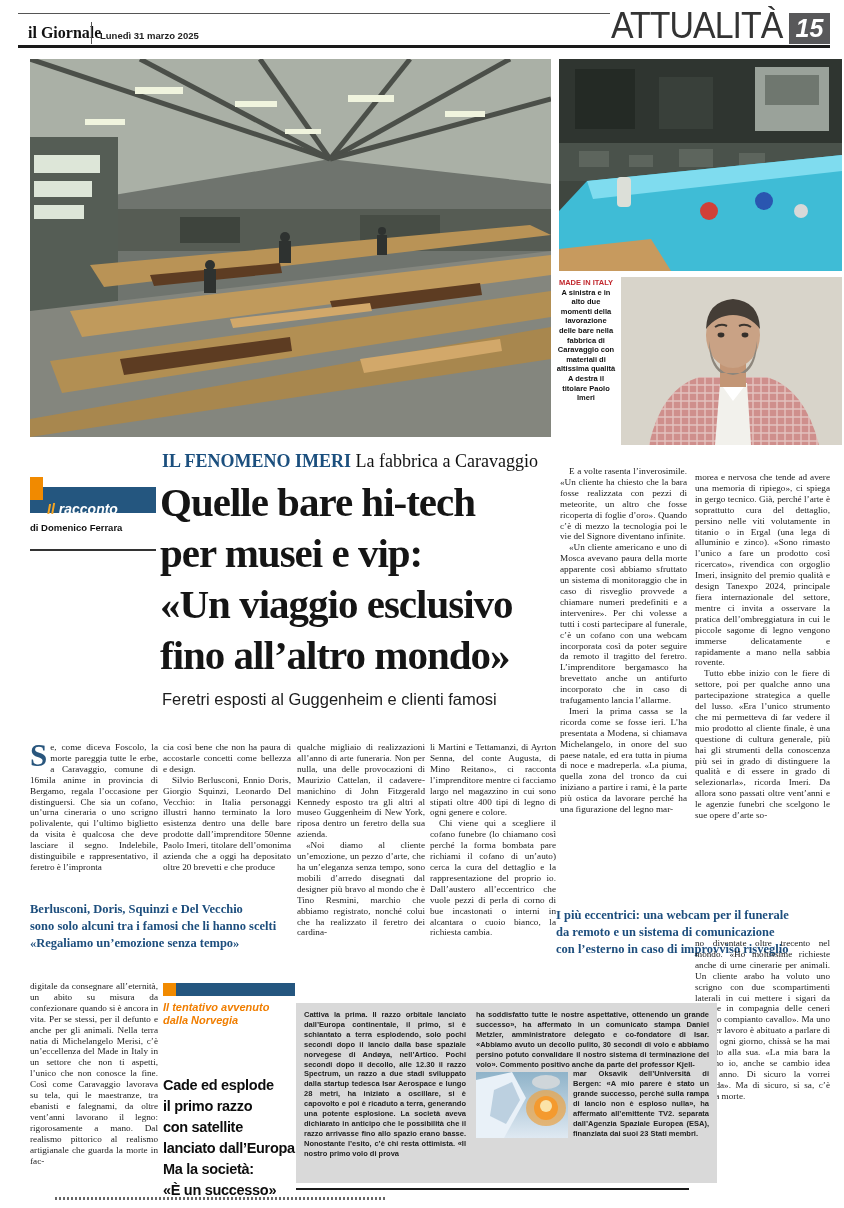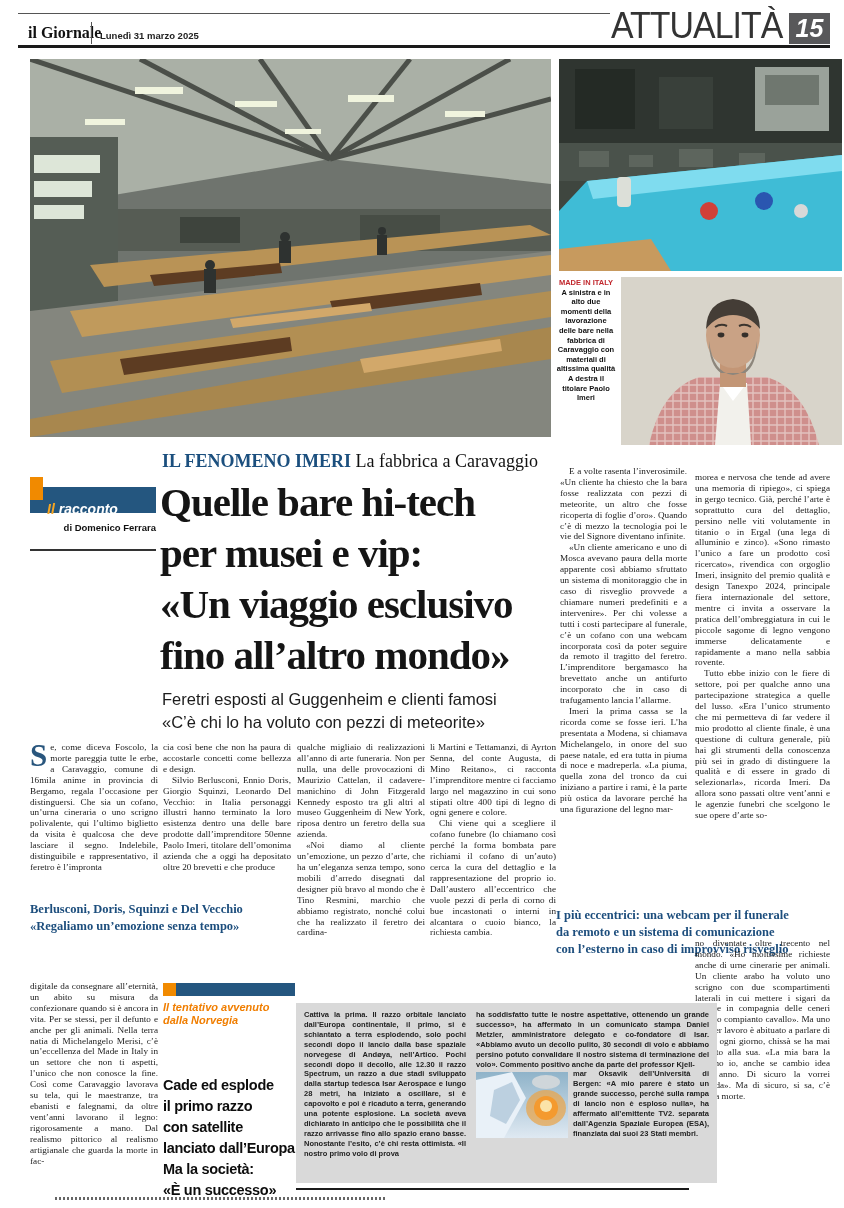--- a/index.html
+++ b/index.html
@@ -20,21 +20,21 @@
   
   .cap{font:700 7.5px/9.6px "Liberation Sans",sans-serif;color:#111;text-align:center;}
   .cap-red{color:#c1272d;}
 
   
   .navy-bar{background:#24567f;display:flex;align-items:center;}
   .orange-sq{background:#f18a00;}
   .racconto-txt{font:700 italic 14px/14px "Liberation Sans",sans-serif;padding-left:17px;margin-top:17px;}
   .racconto-il{color:#f6a623;}
   .racconto-rest{color:#ffffff;padding-left:4px;}
-  .byline{font:700 9.5px/11px "Liberation Sans",sans-serif;color:#111;text-align:right;}
+  .byline{font:700 9.5px/11px "Liberation Sans",sans-serif;color:#111;text-align:left;}
   .kicker{font:700 18px/20px "Liberation Serif",serif;color:#1b4f7e;}
   .kicker-sub{font:400 18px/20px "Liberation Serif",serif;color:#111;}
   .headline{font:700 41px/51px "Liberation Serif",serif;color:#151515;letter-spacing:-1px;}
   .subhead{font:400 16.5px/23px "Liberation Sans",sans-serif;color:#1c1c1c;}
   .bquote{font:700 12.5px/17px "Liberation Serif",serif;color:#1d4e7d;}
 
   
   .bt{font:400 9.2px/10.9px "Liberation Serif",serif;text-align:justify;color:#1b1b1b;overflow:hidden;}
   .bt p{margin:0;}
   .bt p.ind{text-indent:9px;}
@@ -183,21 +183,20 @@
 
   <div class="abs headline" style="left:160px;top:477px;width:400px;">
     <div>Quelle bare hi-tech</div>
     <div>per musei e vip:</div>
     <div>«Un viaggio esclusivo</div>
     <div>fino all’altro mondo»</div>
   </div>
 
   <div class="abs subhead" style="left:162px;top:688px;width:400px;">
     <div>Feretri esposti al Guggenheim e clienti famosi</div>
-    <div>«C’è chi lo ha voluto con pezzi di meteorite»</div>
   </div>
 
   <div class="abs bt" style="left:30px;top:742px;width:128px;height:160px;">
     <p><span class="dropcap">S</span><span>e, come diceva Foscolo, la morte pareggia tutte le erbe, a Caravaggio, comune di 16mila anime in provincia di Bergamo, regala l’occasione per distinguersi. Che sia un cofano, un’urna cineraria o uno scrigno polivalente, qui l’ultimo biglietto da visita è qualcosa che deve lasciare il segno. Indelebile, distinguibile e rappresentativo, il feretro è l’impronta</span></p>
   </div>
 
   <div class="abs bt" style="left:163px;top:742px;width:128px;height:168px;">
     <p>cia così bene che non ha paura di accostarle concetti come bellezza e design.</p>
     <p class="ind">Silvio Berlusconi, Ennio Doris, Giorgio Squinzi, Leonardo Del Vecchio: in Italia personaggi illustri hanno terminato la loro esistenza dentro una delle bare prodotte dall’imprenditore 50enne Paolo Imeri, titolare dell’omonima azienda che a oggi ha depositato oltre 20 brevetti e che produce</p>
   </div>
@@ -218,20 +217,21 @@
     <p class="ind">Imeri la prima cassa se la ricorda come se fosse ieri. L’ha presentata a Modena, si chiamava Michelangelo, in onore del suo paese natale, ed era tutta in piuma di noce e madreperla. «La piuma, quella zona del tronco da cui iniziano a partire i rami, è la parte più ostica da lavorare perché ha una figurazione del legno mar-</p>
   </div>
 
   <div class="abs bt" style="left:695px;top:472px;width:135px;height:430px;">
     <p>morea e nervosa che tende ad avere una memoria di ripiego», ci spiega in gergo tecnico. Già, perché l’arte è soprattutto cura del dettaglio, persino nelle viti volutamente in titanio o in Ergal (una lega di alluminio e zinco). «Sono rimasto l’unico a fare un prodotto così ricercato», rivendica con orgoglio Imeri, insignito del premio qualità e design Tanexpo 2024, principale fiera internazionale del settore, mentre ci invita a osservare la pratica dell’ombreggiatura in cui le piccole sagome di legno vengono immerse delicatamente e rapidamente a mano nella sabbia rovente.</p>
     <p class="ind">Tutto ebbe inizio con le fiere di settore, poi per qualche anno una partecipazione strategica a quelle del lusso. «Era l’unico strumento che mi permetteva di far vedere il mio prodotto al cliente finale, è una questione di cultura generale, più hai gli strumenti della conoscenza più sei in grado di distinguere la qualità e di essere in grado di selezionarla», ricorda Imeri. Da allora sono passati oltre vent’anni e le agenzie funebri che scelgono le sue opere d’arte so-</p>
   </div>
 
   <div class="abs bquote" style="left:30px;top:901px;width:275px;">
     <div>Berlusconi, Doris, Squinzi e Del Vecchio</div>
+    <div>sono solo alcuni tra i famosi che li hanno scelti</div>
     <div>«Regaliamo un’emozione senza tempo»</div>
   </div>
 
   <div class="abs bquote" style="left:556px;top:907px;width:286px;">
     <div>I più eccentrici: una webcam per il funerale</div>
     <div>da remoto e un sistema di comunicazione</div>
     <div>con l’esterno in caso di improvviso risveglio</div>
   </div>
 
   <div class="abs bt" style="left:30px;top:981px;width:128px;height:218px;">

